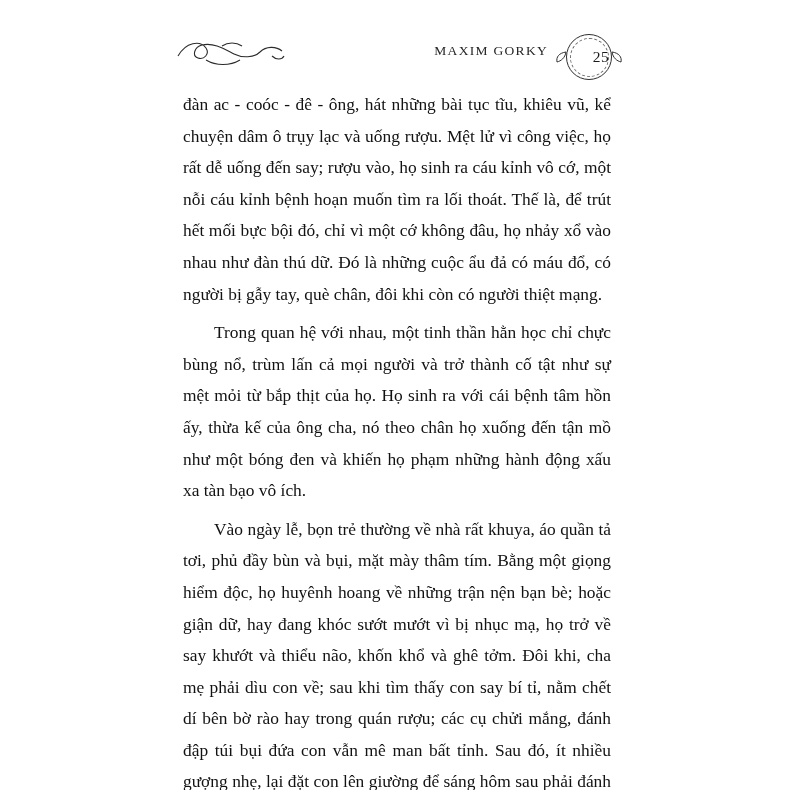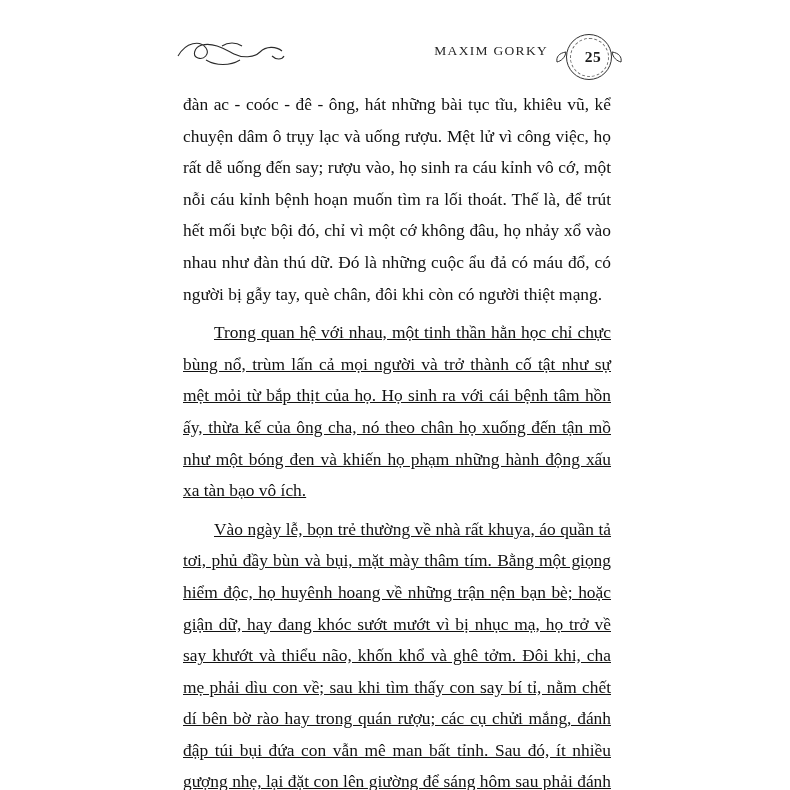--- a/index.html
+++ b/index.html
@@ -72,29 +72,29 @@
     position: absolute;
     left: 2.5px;
     top: 2.5px;
     right: 2.5px;
     bottom: 2.5px;
     border-radius: 50%;
     border: 0.8px dashed #6d6d6d;
   }
   .folio .num {
     position: absolute;
-    left: 10px;
+    left: 18px;
     top: 6px;
     width: 46px;
     height: 46px;
     display: flex;
     align-items: center;
     justify-content: center;
     font-size: 15.5px;
-    font-weight: bold;
+    font-weight: normal;
     color: #1b1b1b;
     letter-spacing: 0.5px;
   }
   .folio .leaf-l, .folio .leaf-r {
     position: absolute;
     top: 22px;
     width: 12px;
     height: 14px;
     color: #2f2f2f;
   }
@@ -111,21 +111,20 @@
     line-height: 31.6px;
     text-align: justify;
     text-justify: inter-word;
     color: #121212;
   }
   .body-text p {
     margin: 7px;
   }
   .body-text p.indent {
     text-indent: 31px;
-    text-decoration: underline;
   }
   .body-text p.cont {
     text-indent: 0;
   }
 </style>
 </head>
 <body>
 
 <div class="page">
 

